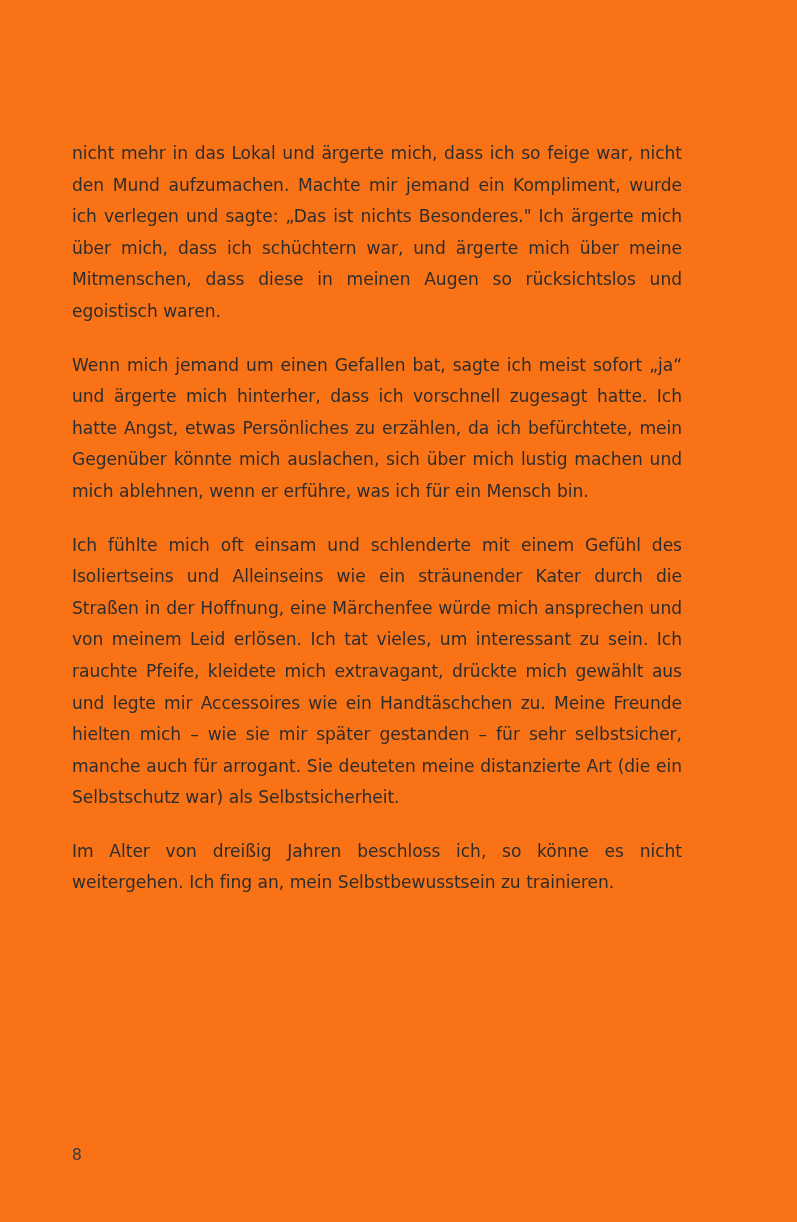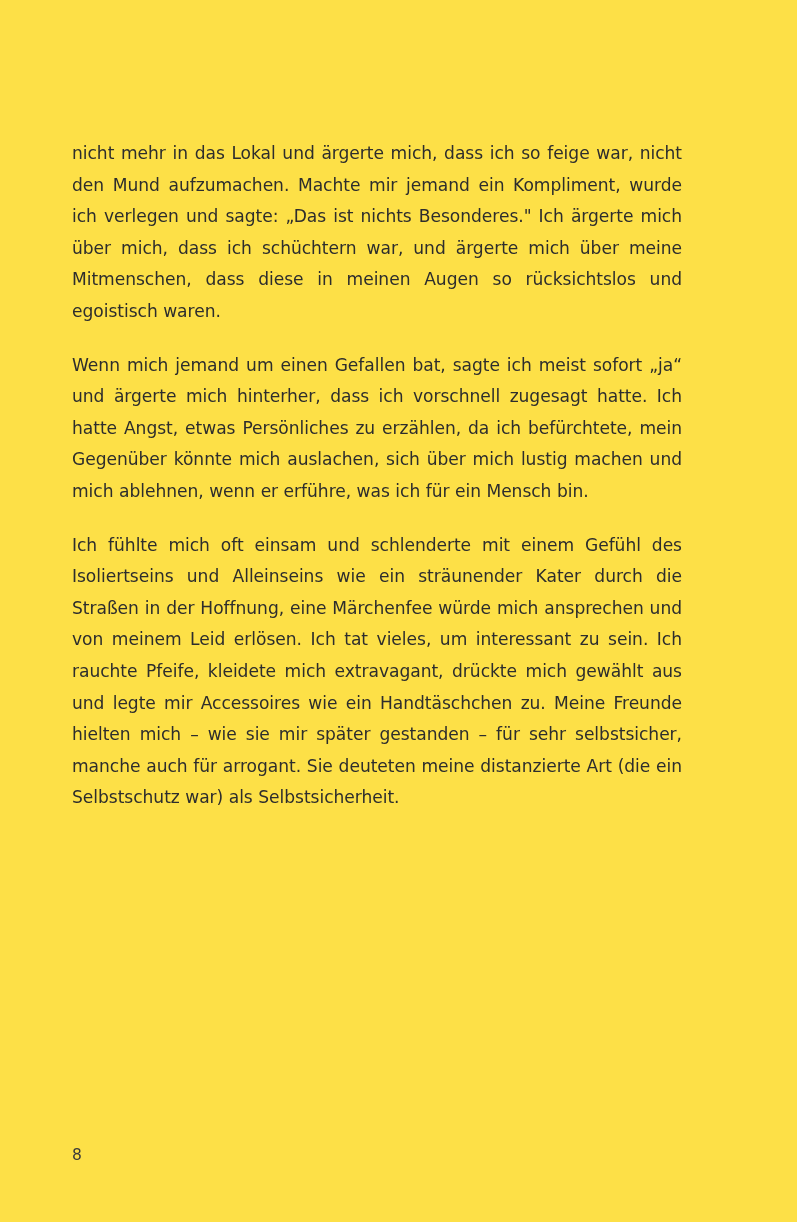--- a/index.html
+++ b/index.html
@@ -6,21 +6,21 @@
   html, body {
     margin: 0;
     padding: 0;
     background: #ffffff;
   }
 
   .page {
     position: relative;
     width: 797px;
     height: 1222px;
-    background: #fde047;
+    background: #f97316;
     margin: 0 auto;
     overflow: hidden;
     box-sizing: border-box;
     font-family: "DejaVu Sans", "Liberation Sans", sans-serif;
     -webkit-font-smoothing: antialiased;
   }
 
   .text-column {
     position: absolute;
     left: 72px;
@@ -65,18 +65,19 @@
 <div class="page">
 
   <div class="text-column">
 
     <p class="body-paragraph">nicht mehr in das Lokal und ärgerte mich, dass ich so feige war, nicht den Mund aufzumachen. Machte mir jemand ein Kompliment, wurde ich verlegen und sagte: „Das ist nichts Besonderes." Ich ärgerte mich über mich, dass ich schüchtern war, und ärgerte mich über meine Mitmenschen, dass diese in meinen Augen so rücksichtslos und egoistisch waren.</p>
 
     <p class="body-paragraph">Wenn mich jemand um einen Gefallen bat, sagte ich meist sofort „ja“ und ärgerte mich hinterher, dass ich vorschnell zugesagt hatte. Ich hatte Angst, etwas Persönliches zu erzählen, da ich befürchtete, mein Gegenüber könnte mich auslachen, sich über mich lustig machen und mich ablehnen, wenn er erführe, was ich für ein Mensch bin.</p>
 
     <p class="body-paragraph">Ich fühlte mich oft einsam und schlenderte mit einem Gefühl des Isoliertseins und Alleinseins wie ein sträunender Kater durch die Straßen in der Hoffnung, eine Märchenfee würde mich ansprechen und von meinem Leid erlösen. Ich tat vieles, um interessant zu sein. Ich rauchte Pfeife, kleidete mich extravagant, drückte mich gewählt aus und legte mir Accessoires wie ein Handtäschchen zu. Meine Freunde hielten mich – wie sie mir später gestanden – für sehr selbstsicher, manche auch für arrogant. Sie deuteten meine distanzierte Art (die ein Selbstschutz war) als Selbstsicherheit.</p>
 
+    <p class="body-paragraph">Im Alter von dreißig Jahren beschloss ich, so könne es nicht weitergehen. Ich fing an, mein Selbstbewusstsein zu trainieren.</p>
 
   </div>
 
   <div class="folio">8</div>
 
 </div>
 
 </body></html>

